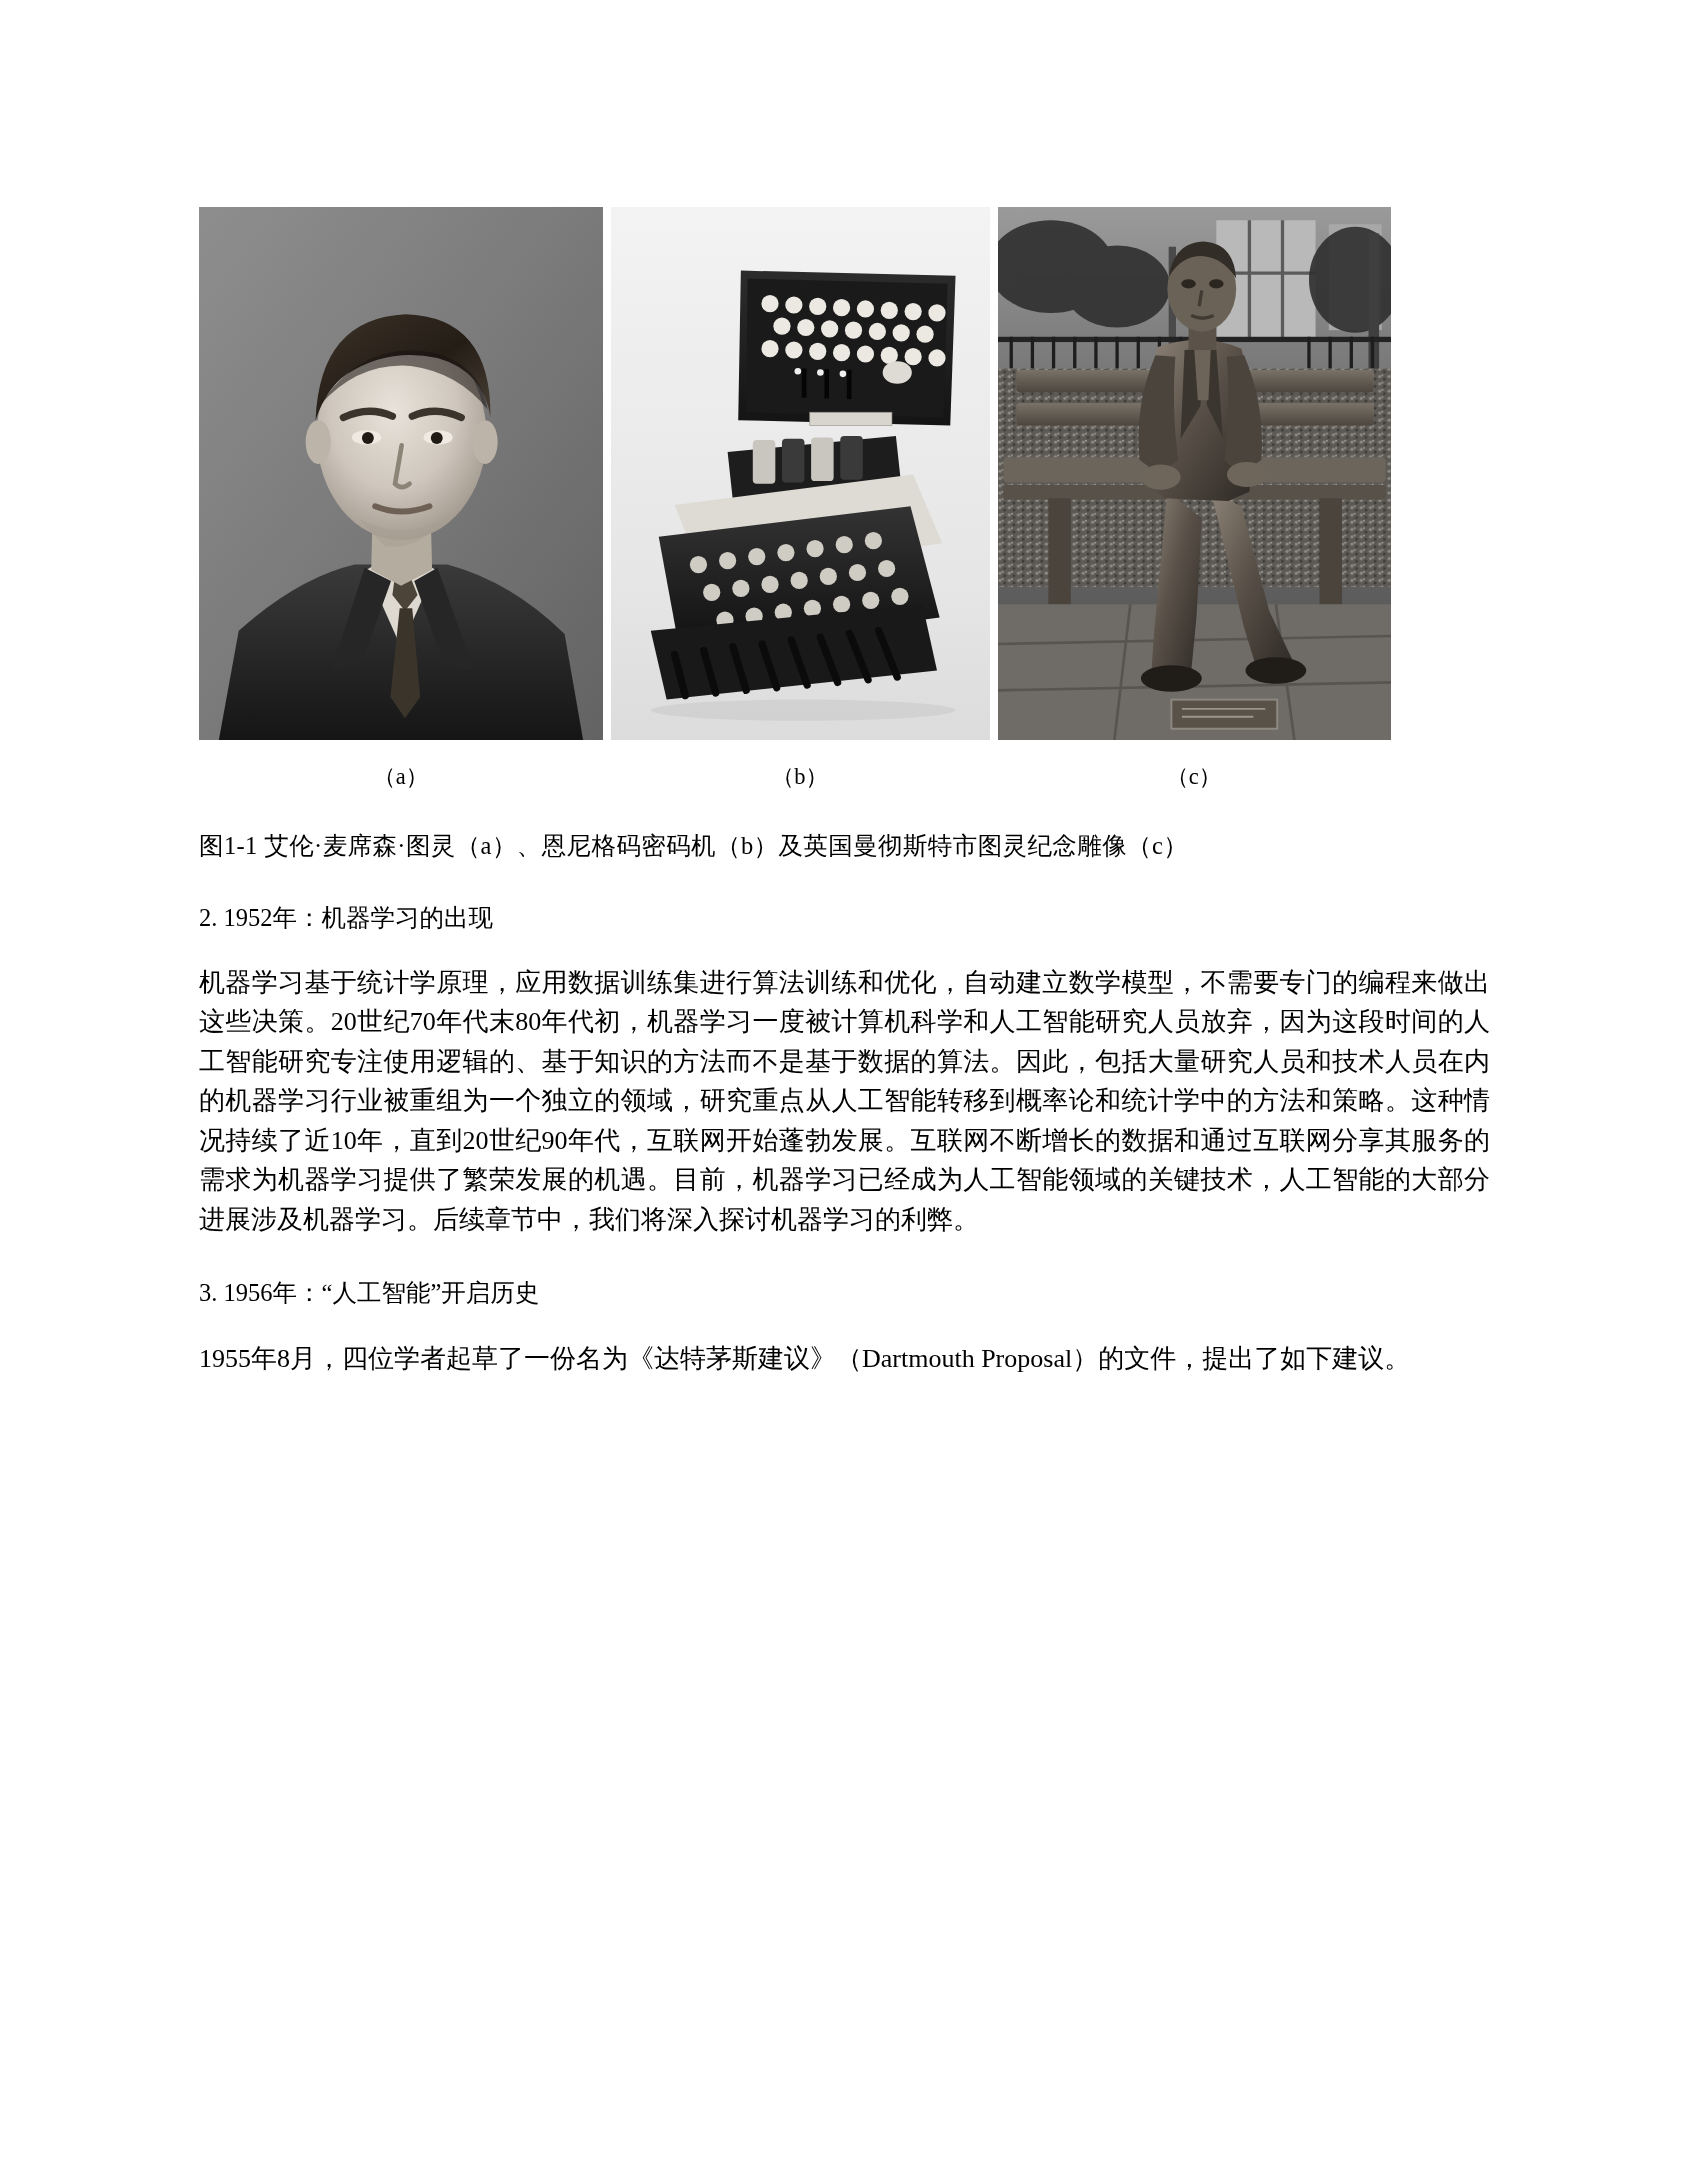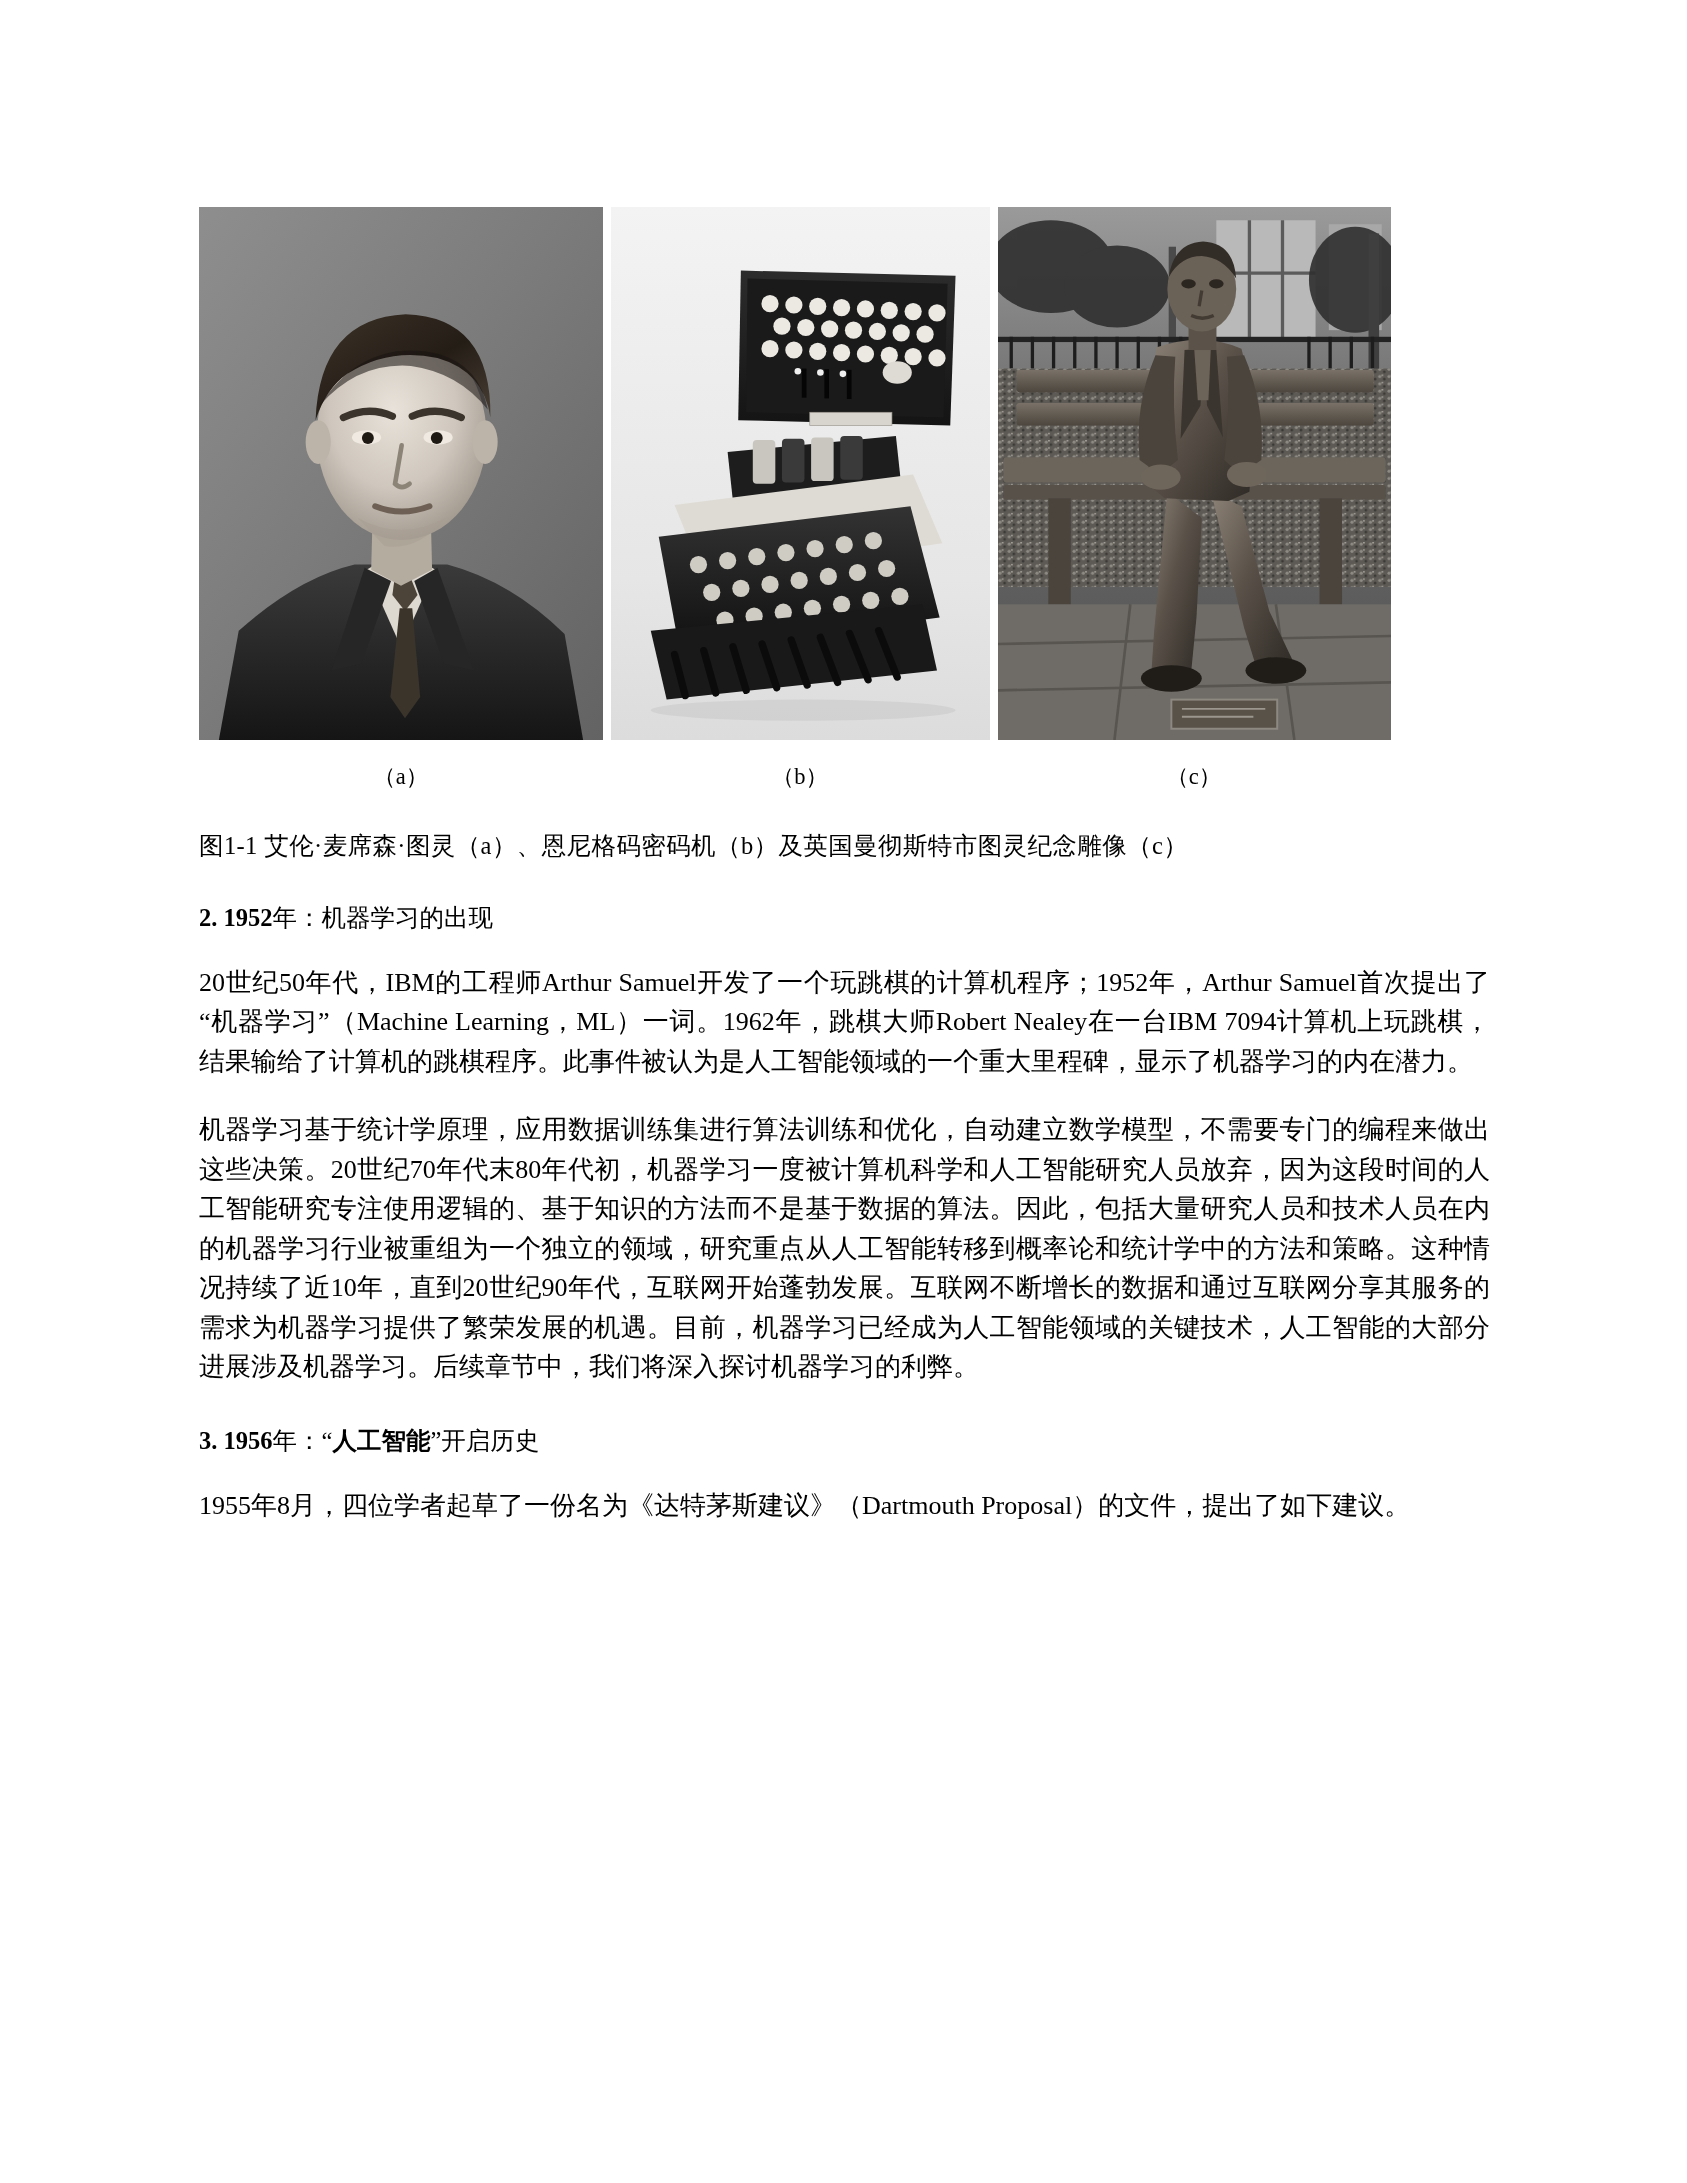--- a/index.html
+++ b/index.html
@@ -82,21 +82,21 @@
     text-align: justify;
   }
 
   
   h2.section-heading {
     font-size: 24.5px;
     font-weight: normal;
     line-height: 1.35;
     margin: 37px 0 0 0;
   }
-  h2.section-heading .b { font-weight: bold; }
+  h2.section-heading .b { font-weight: normal; }
 
   
   p.body-text {
     font-size: 26px;
     line-height: 1.52;
     margin: 29px 0 0 0;
     text-align: justify;
     text-justify: inter-ideograph;
     width: 1291px;
   }
@@ -407,21 +407,20 @@
         <div class="subcaption s-a">（a）</div>
         <div class="subcaption s-b">（b）</div>
         <div class="subcaption s-c">（c）</div>
       </div>
 
       <div class="fig-caption">图1-1 艾伦·麦席森·图灵（a）、恩尼格码密码机（b）及英国曼彻斯特市图灵纪念雕像（c）</div>
     </div>
 
     <h2 class="section-heading"><span class="b">2. 1952</span><span>年：机器学习的出现</span></h2>
 
-    <p class="body-text">20世纪50年代，IBM的工程师Arthur Samuel开发了一个玩跳棋的计算机程序；1952年，Arthur Samuel首次提出了“机器学习”（Machine Learning，ML）一词。1962年，跳棋大师Robert Nealey在一台IBM 7094计算机上玩跳棋，结果输给了计算机的跳棋程序。此事件被认为是人工智能领域的一个重大里程碑，显示了机器学习的内在潜力。</p>
 
     <p class="body-text">机器学习基于统计学原理，应用数据训练集进行算法训练和优化，自动建立数学模型，不需要专门的编程来做出这些决策。20世纪70年代末80年代初，机器学习一度被计算机科学和人工智能研究人员放弃，因为这段时间的人工智能研究专注使用逻辑的、基于知识的方法而不是基于数据的算法。因此，包括大量研究人员和技术人员在内的机器学习行业被重组为一个独立的领域，研究重点从人工智能转移到概率论和统计学中的方法和策略。这种情况持续了近10年，直到20世纪90年代，互联网开始蓬勃发展。互联网不断增长的数据和通过互联网分享其服务的需求为机器学习提供了繁荣发展的机遇。目前，机器学习已经成为人工智能领域的关键技术，人工智能的大部分进展涉及机器学习。后续章节中，我们将深入探讨机器学习的利弊。</p>
 
     <h2 class="section-heading"><span class="b">3. 1956</span><span>年：“</span><span class="b">人工智能</span><span>”开启历史</span></h2>
 
     <p class="body-text"><span>1955年8月，四位学者起草了一份名为《达特茅斯建议》（</span><span class="it">Dartmouth Proposal</span><span>）的文件，提出了如下建议。</span></p>
 
 
   </div>
 </div>

